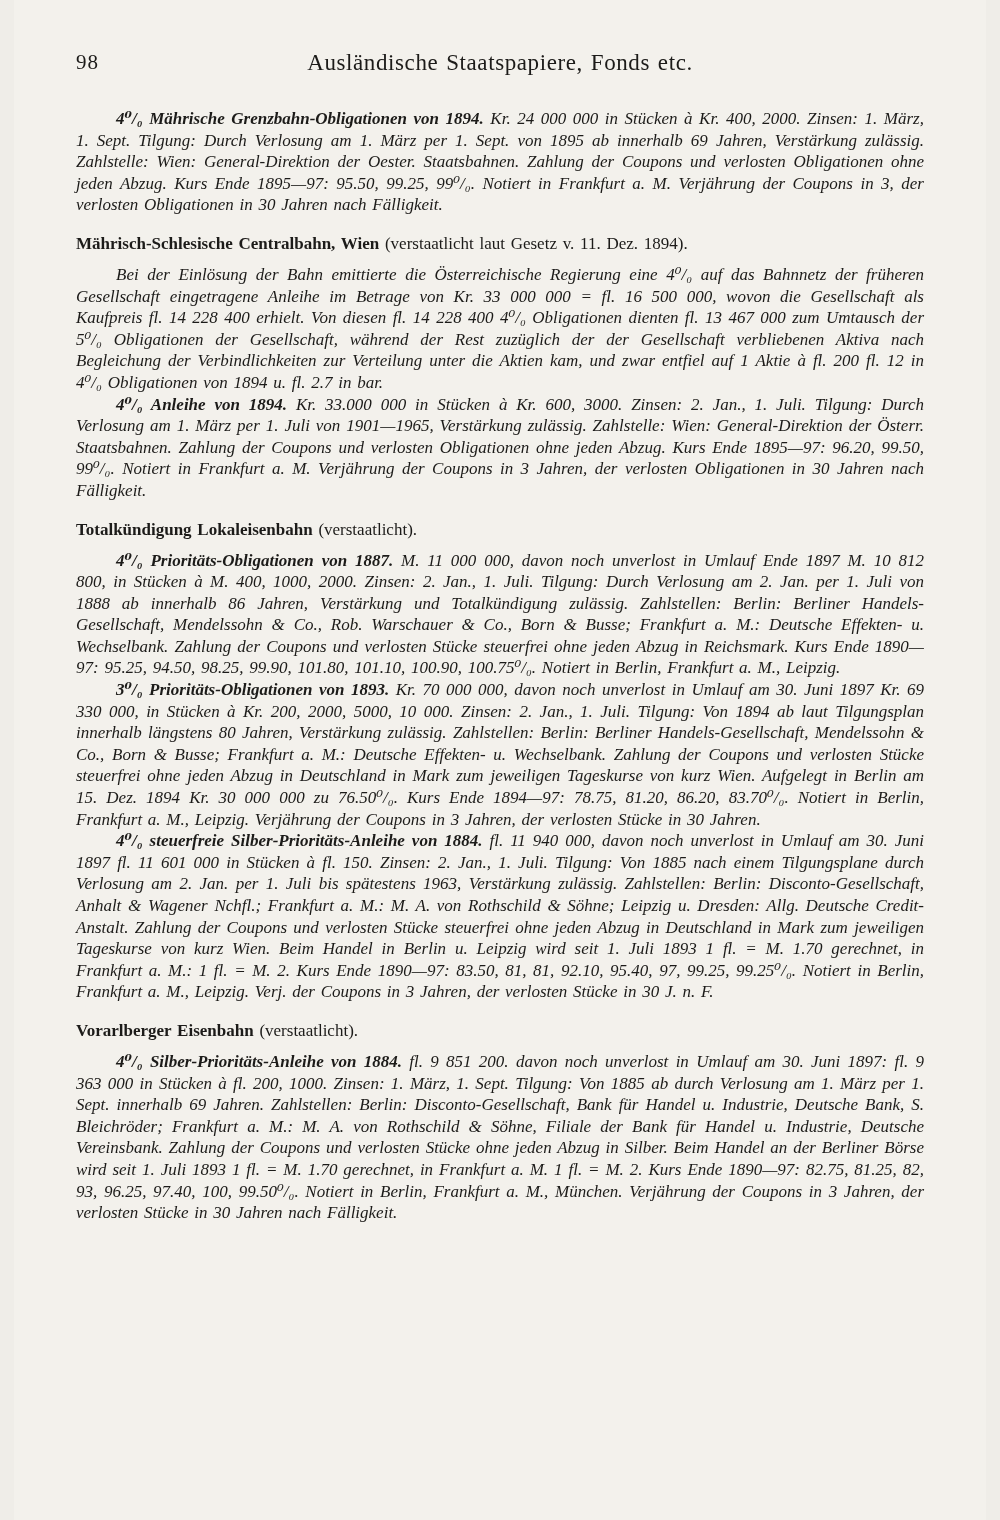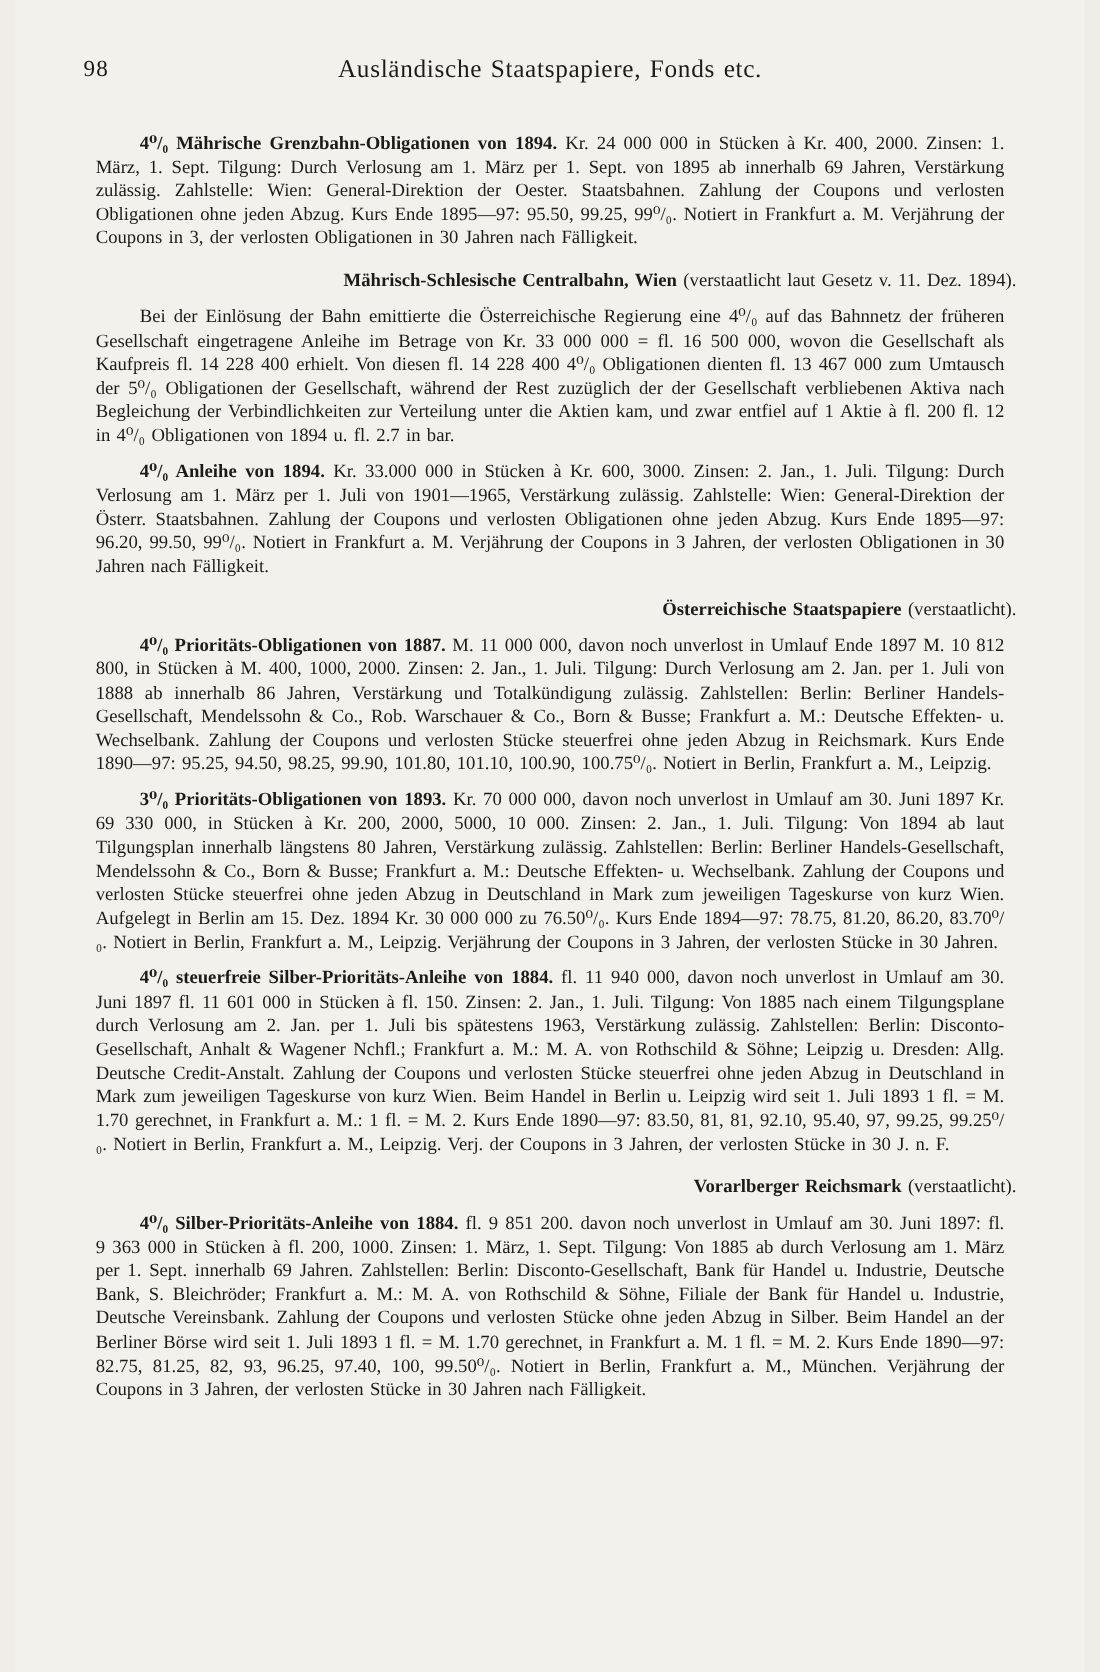--- a/index.html
+++ b/index.html
@@ -32,31 +32,32 @@
     top: 0;
     font-size: 21px;
     letter-spacing: 1px;
   }
   .running-title {
     font-size: 23px;
     letter-spacing: 0.6px;
   }
   .section { margin: 0; }
   .section-heading {
-    text-align: right;
+    text-align: left;
     font-size: 17px;
     font-weight: normal;
     margin: 17px 0 9px 0;
     line-height: 22px;
   }
   .section-heading b { font-weight: bold; }
   p.para {
-    margin: 11px;
+    margin: 0;
     text-align: justify;
     text-indent: 40px;
+    font-style: italic;
   }
   p.para .lead { font-weight: bold; }
   .top-gap { height: 6px; }
 </style>
 </head>
 <body>
 
 <div class="page">
 
   <header class="page-header">
@@ -72,28 +73,28 @@
       <p class="para"><b class="lead">4⁰/₀ Mährische Grenzbahn-Obligationen von 1894.</b> <span>Kr. 24 000 000 in Stücken à Kr. 400, 2000. Zinsen: 1. März, 1. Sept. Tilgung: Durch Verlosung am 1. März per 1. Sept. von 1895 ab innerhalb 69 Jahren, Verstärkung zulässig. Zahlstelle: Wien: General-Direktion der Oester. Staatsbahnen. Zahlung der Coupons und verlosten Obligationen ohne jeden Abzug. Kurs Ende 1895—97: 95.50, 99.25, 99⁰/₀. Notiert in Frankfurt a. M. Verjährung der Coupons in 3, der verlosten Obligationen in 30 Jahren nach Fälligkeit.</span></p>
     </section>
 
     <section class="section">
       <h2 class="section-heading"><b>Mährisch-Schlesische Centralbahn, Wien</b> <span>(verstaatlicht laut Gesetz v. 11. Dez. 1894).</span></h2>
       <p class="para"><span>Bei der Einlösung der Bahn emittierte die Österreichische Regierung eine 4⁰/₀ auf das Bahnnetz der früheren Gesellschaft eingetragene Anleihe im Betrage von Kr. 33 000 000 = fl. 16 500 000, wovon die Gesellschaft als Kaufpreis fl. 14 228 400 erhielt. Von diesen fl. 14 228 400 4⁰/₀ Obligationen dienten fl. 13 467 000 zum Umtausch der 5⁰/₀ Obligationen der Gesellschaft, während der Rest zuzüglich der der Gesellschaft verbliebenen Aktiva nach Begleichung der Verbindlichkeiten zur Verteilung unter die Aktien kam, und zwar entfiel auf 1 Aktie à fl. 200 fl. 12 in 4⁰/₀ Obligationen von 1894 u. fl. 2.7 in bar.</span></p>
       <p class="para"><b class="lead">4⁰/₀ Anleihe von 1894.</b> <span>Kr. 33.000 000 in Stücken à Kr. 600, 3000. Zinsen: 2. Jan., 1. Juli. Tilgung: Durch Verlosung am 1. März per 1. Juli von 1901—1965, Verstärkung zulässig. Zahlstelle: Wien: General-Direktion der Österr. Staatsbahnen. Zahlung der Coupons und verlosten Obligationen ohne jeden Abzug. Kurs Ende 1895—97: 96.20, 99.50, 99⁰/₀. Notiert in Frankfurt a. M. Verjährung der Coupons in 3 Jahren, der verlosten Obligationen in 30 Jahren nach Fälligkeit.</span></p>
     </section>
 
     <section class="section">
-      <h2 class="section-heading"><b>Österreichische Staatspapiere</b> <span>(verstaatlicht).</span></h2>
+      <h2 class="section-heading"><b>Totalkündigung Lokaleisenbahn</b> <span>(verstaatlicht).</span></h2>
       <p class="para"><b class="lead">4⁰/₀ Prioritäts-Obligationen von 1887.</b> <span>M. 11 000 000, davon noch unverlost in Umlauf Ende 1897 M. 10 812 800, in Stücken à M. 400, 1000, 2000. Zinsen: 2. Jan., 1. Juli. Tilgung: Durch Verlosung am 2. Jan. per 1. Juli von 1888 ab innerhalb 86 Jahren, Verstärkung und Totalkündigung zulässig. Zahlstellen: Berlin: Berliner Handels-Gesellschaft, Mendelssohn &amp; Co., Rob. Warschauer &amp; Co., Born &amp; Busse; Frankfurt a. M.: Deutsche Effekten- u. Wechselbank. Zahlung der Coupons und verlosten Stücke steuerfrei ohne jeden Abzug in Reichsmark. Kurs Ende 1890—97: 95.25, 94.50, 98.25, 99.90, 101.80, 101.10, 100.90, 100.75⁰/₀. Notiert in Berlin, Frankfurt a. M., Leipzig.</span></p>
       <p class="para"><b class="lead">3⁰/₀ Prioritäts-Obligationen von 1893.</b> <span>Kr. 70 000 000, davon noch unverlost in Umlauf am 30. Juni 1897 Kr. 69 330 000, in Stücken à Kr. 200, 2000, 5000, 10 000. Zinsen: 2. Jan., 1. Juli. Tilgung: Von 1894 ab laut Tilgungsplan innerhalb längstens 80 Jahren, Verstärkung zulässig. Zahlstellen: Berlin: Berliner Handels-Gesellschaft, Mendelssohn &amp; Co., Born &amp; Busse; Frankfurt a. M.: Deutsche Effekten- u. Wechselbank. Zahlung der Coupons und verlosten Stücke steuerfrei ohne jeden Abzug in Deutschland in Mark zum jeweiligen Tageskurse von kurz Wien. Aufgelegt in Berlin am 15. Dez. 1894 Kr. 30 000 000 zu 76.50⁰/₀. Kurs Ende 1894—97: 78.75, 81.20, 86.20, 83.70⁰/₀. Notiert in Berlin, Frankfurt a. M., Leipzig. Verjährung der Coupons in 3 Jahren, der verlosten Stücke in 30 Jahren.</span></p>
     </section>
 
     <section class="section">
       <p class="para"><b class="lead">4⁰/₀ steuerfreie Silber-Prioritäts-Anleihe von 1884.</b> <span>fl. 11 940 000, davon noch unverlost in Umlauf am 30. Juni 1897 fl. 11 601 000 in Stücken à fl. 150. Zinsen: 2. Jan., 1. Juli. Tilgung: Von 1885 nach einem Tilgungsplane durch Verlosung am 2. Jan. per 1. Juli bis spätestens 1963, Verstärkung zulässig. Zahlstellen: Berlin: Disconto-Gesellschaft, Anhalt &amp; Wagener Nchfl.; Frankfurt a. M.: M. A. von Rothschild &amp; Söhne; Leipzig u. Dresden: Allg. Deutsche Credit-Anstalt. Zahlung der Coupons und verlosten Stücke steuerfrei ohne jeden Abzug in Deutschland in Mark zum jeweiligen Tageskurse von kurz Wien. Beim Handel in Berlin u. Leipzig wird seit 1. Juli 1893 1 fl. = M. 1.70 gerechnet, in Frankfurt a. M.: 1 fl. = M. 2. Kurs Ende 1890—97: 83.50, 81, 81, 92.10, 95.40, 97, 99.25, 99.25⁰/₀. Notiert in Berlin, Frankfurt a. M., Leipzig. Verj. der Coupons in 3 Jahren, der verlosten Stücke in 30 J. n. F.</span></p>
     </section>
 
     <section class="section">
-      <h2 class="section-heading"><b>Vorarlberger Reichsmark</b> <span>(verstaatlicht).</span></h2>
+      <h2 class="section-heading"><b>Vorarlberger Eisenbahn</b> <span>(verstaatlicht).</span></h2>
       <p class="para"><b class="lead">4⁰/₀ Silber-Prioritäts-Anleihe von 1884.</b> <span>fl. 9 851 200. davon noch unverlost in Umlauf am 30. Juni 1897: fl. 9 363 000 in Stücken à fl. 200, 1000. Zinsen: 1. März, 1. Sept. Tilgung: Von 1885 ab durch Verlosung am 1. März per 1. Sept. innerhalb 69 Jahren. Zahlstellen: Berlin: Disconto-Gesellschaft, Bank für Handel u. Industrie, Deutsche Bank, S. Bleichröder; Frankfurt a. M.: M. A. von Rothschild &amp; Söhne, Filiale der Bank für Handel u. Industrie, Deutsche Vereinsbank. Zahlung der Coupons und verlosten Stücke ohne jeden Abzug in Silber. Beim Handel an der Berliner Börse wird seit 1. Juli 1893 1 fl. = M. 1.70 gerechnet, in Frankfurt a. M. 1 fl. = M. 2. Kurs Ende 1890—97: 82.75, 81.25, 82, 93, 96.25, 97.40, 100, 99.50⁰/₀. Notiert in Berlin, Frankfurt a. M., München. Verjährung der Coupons in 3 Jahren, der verlosten Stücke in 30 Jahren nach Fälligkeit.</span></p>
     </section>
 
   </main>
 </div>
 
 </body></html>

